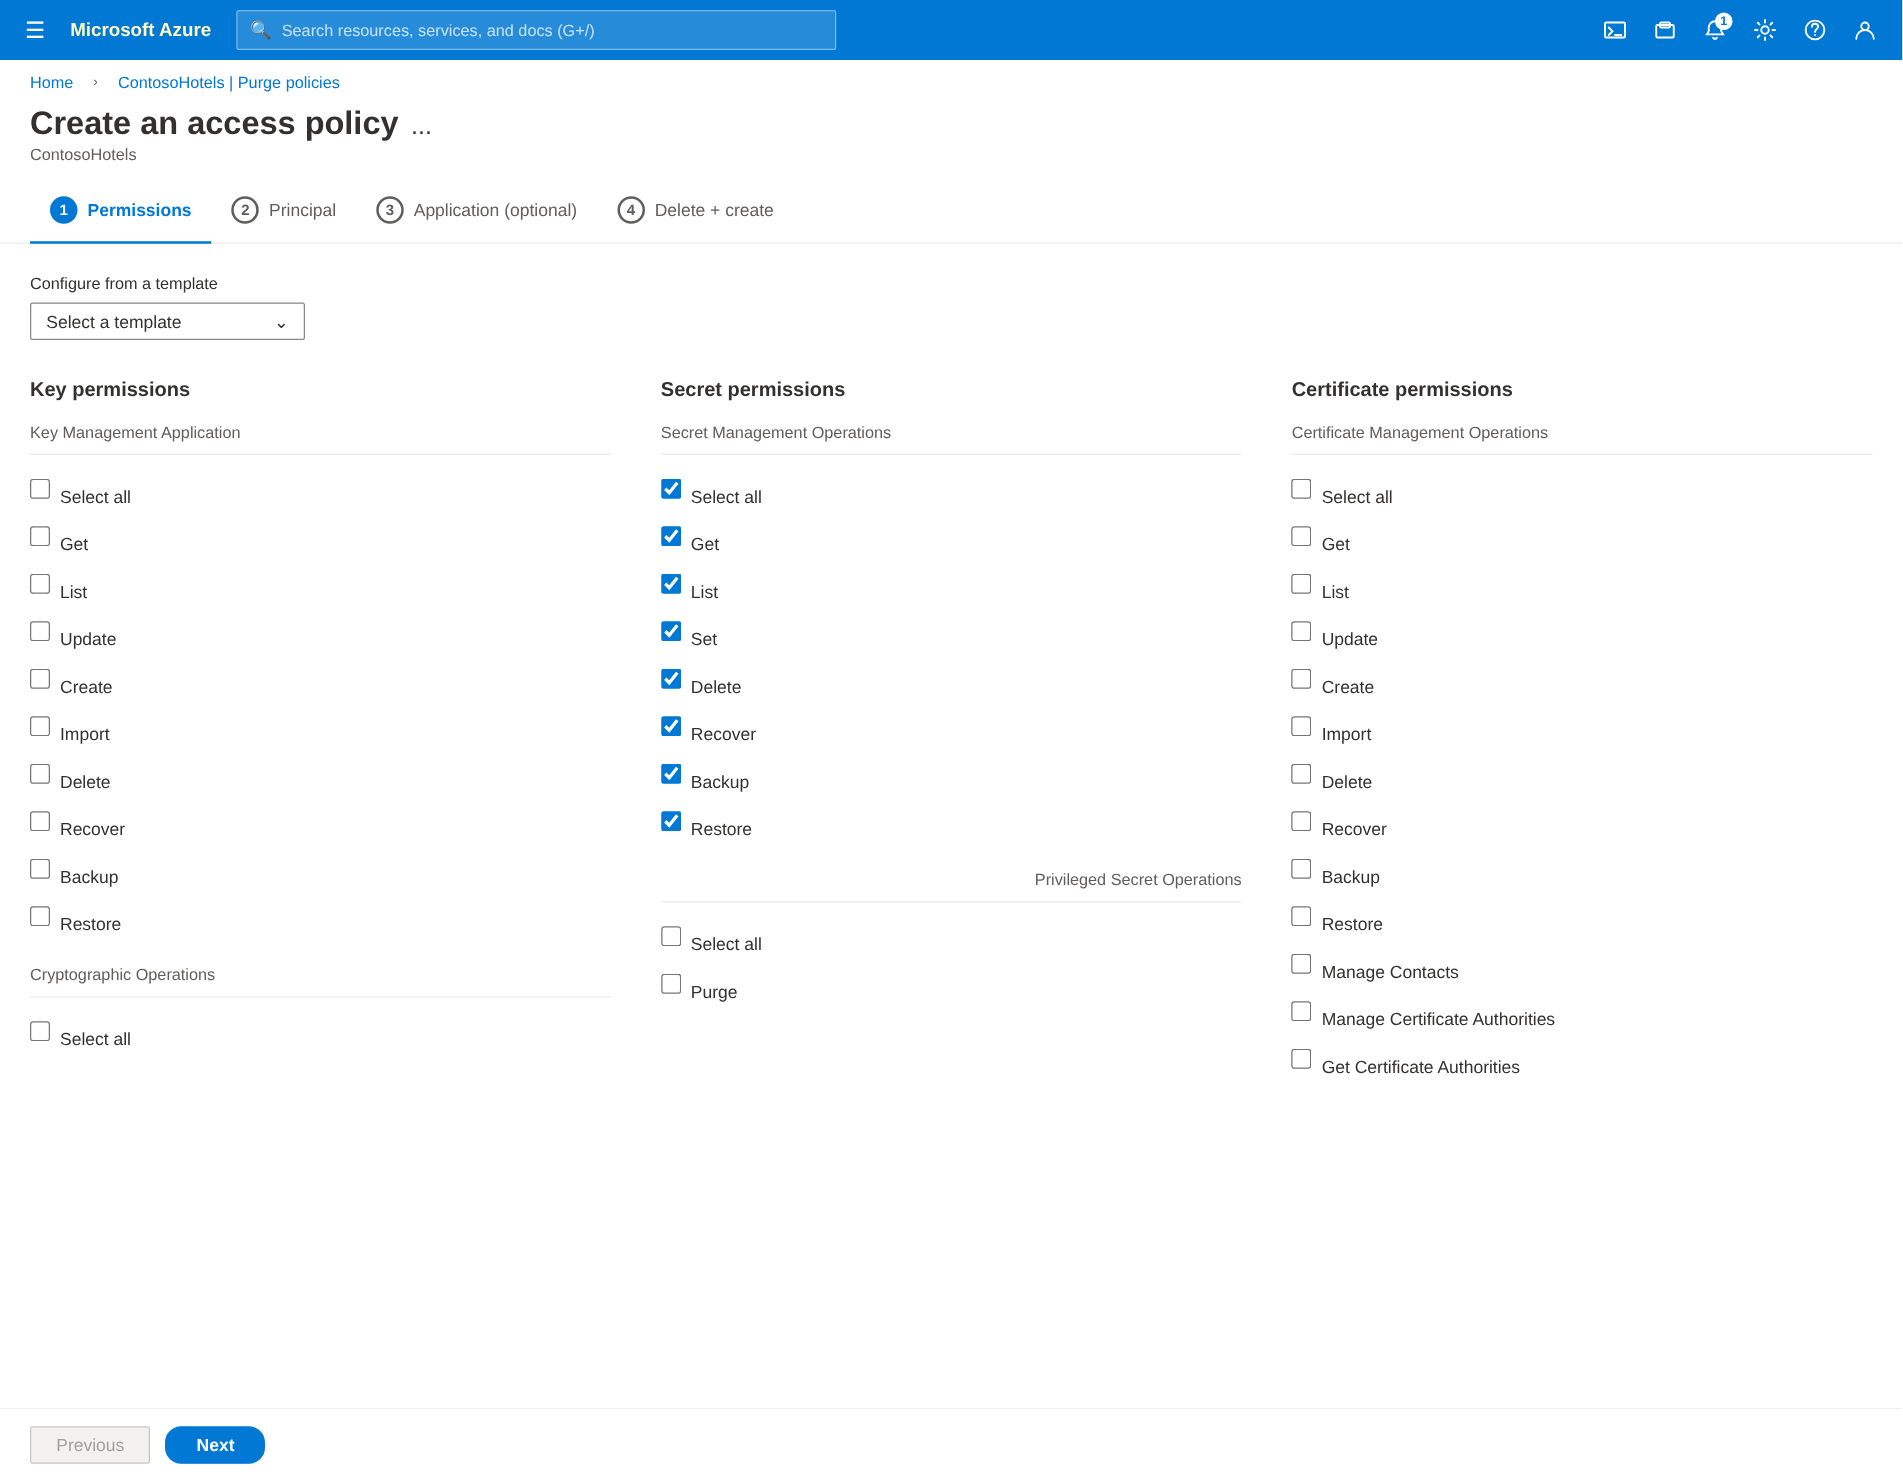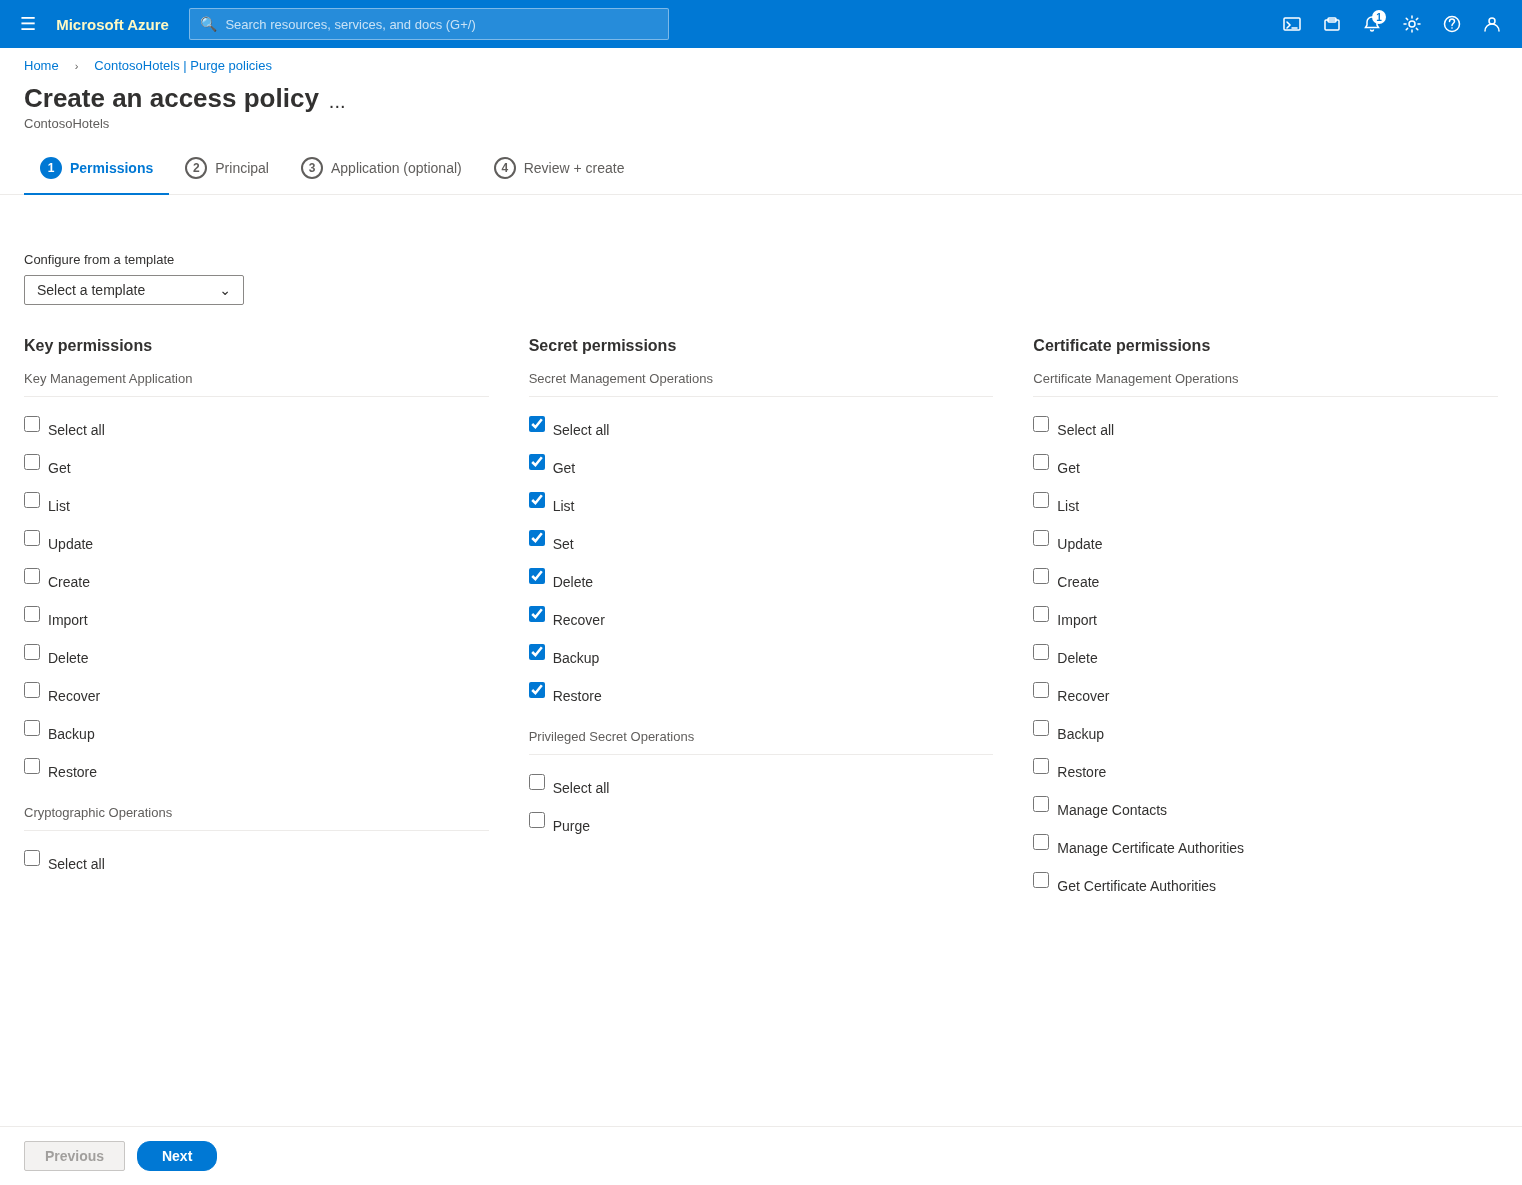--- a/index.html
+++ b/index.html
@@ -93,21 +93,21 @@
       display: flex; align-items: center; justify-content: center;
       font-size: 12px; font-weight: 700;
       border: 2px solid currentColor;
     }
     .tab.active .tab-number { background: #0078d4; color: #fff; border-color: #0078d4; }
 
     
     .content { padding: 24px 24px; }
 
     
-    .template-label { font-size: 13px; margin-bottom: 8px; color: #323130; margin-top: 33px; }
+    .template-label { font-size: 13px; margin-bottom: 8px; color: #323130; }
     .template-select {
       display: flex; align-items: center; justify-content: space-between;
       border: 1px solid #8a8886;
       padding: 6px 12px;
       width: 220px;
       cursor: pointer;
       font-size: 14px;
       color: #323130;
       background: #fff;
       border-radius: 2px;
@@ -150,21 +150,21 @@
     .btn {
       padding: 6px 20px;
       font-size: 14px;
       border: 1px solid #8a8886;
       cursor: pointer;
       border-radius: 2px;
       min-width: 80px;
     }
     .btn-primary { background: #0078d4; color: #fff; border-color: #0078d4; font-weight: 600; border-radius: 13px; }
     .btn-secondary { background: #fff; color: #323130; border-color: #8a8886; }
-    .btn-secondary:disabled, .btn-secondary[disabled] { background: #f3f2f1; color: #a19f9d; border-color: #c8c6c4; cursor: not-allowed; font-weight: bold; }
+    .btn-secondary:disabled, .btn-secondary[disabled] { background: #f3f2f1; color: #a19f9d; border-color: #c8c6c4; cursor: not-allowed; }
 
     
     .scroll-area { padding-bottom: 80px; }
   </style>
 </head>
 <body>
 
 <div class="topbar">
   <div class="topbar-hamburger">☰</div>
   <span class="topbar-logo">Microsoft Azure</span>
@@ -239,21 +239,21 @@
   <div class="tab">
     <span class="tab-number">2</span>
     <span>Principal</span>
   </div>
   <div class="tab">
     <span class="tab-number">3</span>
     <span>Application (optional)</span>
   </div>
   <div class="tab">
     <span class="tab-number">4</span>
-    <span>Review + create</span>
+    <span>Delete + create</span>
   </div>
 </div>
 
 <div class="content scroll-area">
 
   <div>
     <div class="template-label">Configure from a template</div>
     <div class="template-select">
       <span>Select a template</span>
       <span>⌄</span>
@@ -345,21 +345,21 @@
       </div>
       <div class="checkbox-row">
         <input type="checkbox" id="secret-backup" checked="" style="">
         <label for="secret-backup">Backup</label>
       </div>
       <div class="checkbox-row">
         <input type="checkbox" id="secret-restore" checked="" style="">
         <label for="secret-restore">Restore</label>
       </div>
 
-      <div class="perm-section-title" style="margin-top:20px;">Privileged Secret Operations</div>
+      <div class="perm-section-title" style="margin-top:20px;text-align:right;">Privileged Secret Operations</div>
       <hr class="perm-divider">
       <div class="checkbox-row">
         <input type="checkbox" id="secret-priv-select-all" style="">
         <label for="secret-priv-select-all">Select all</label>
       </div>
       <div class="checkbox-row">
         <input type="checkbox" id="secret-purge" style="">
         <label for="secret-purge">Purge</label>
       </div>
     </div>

